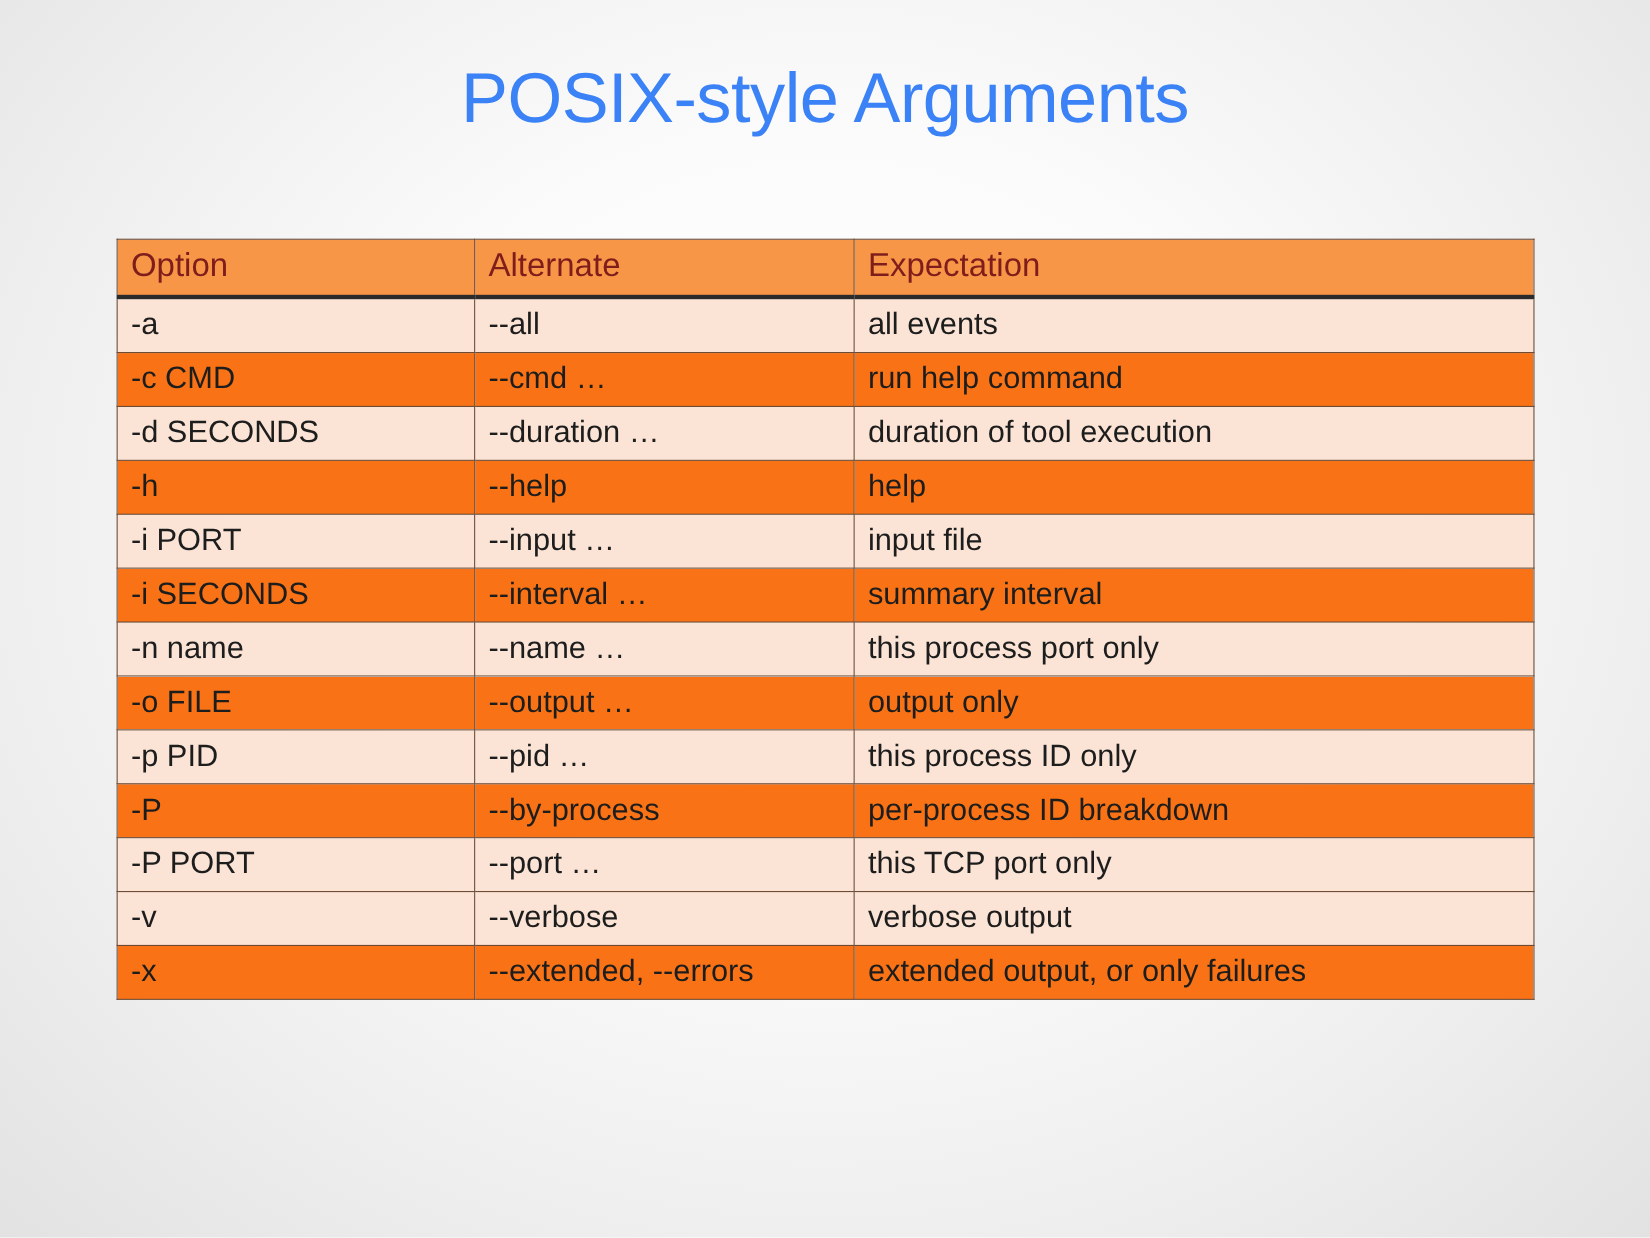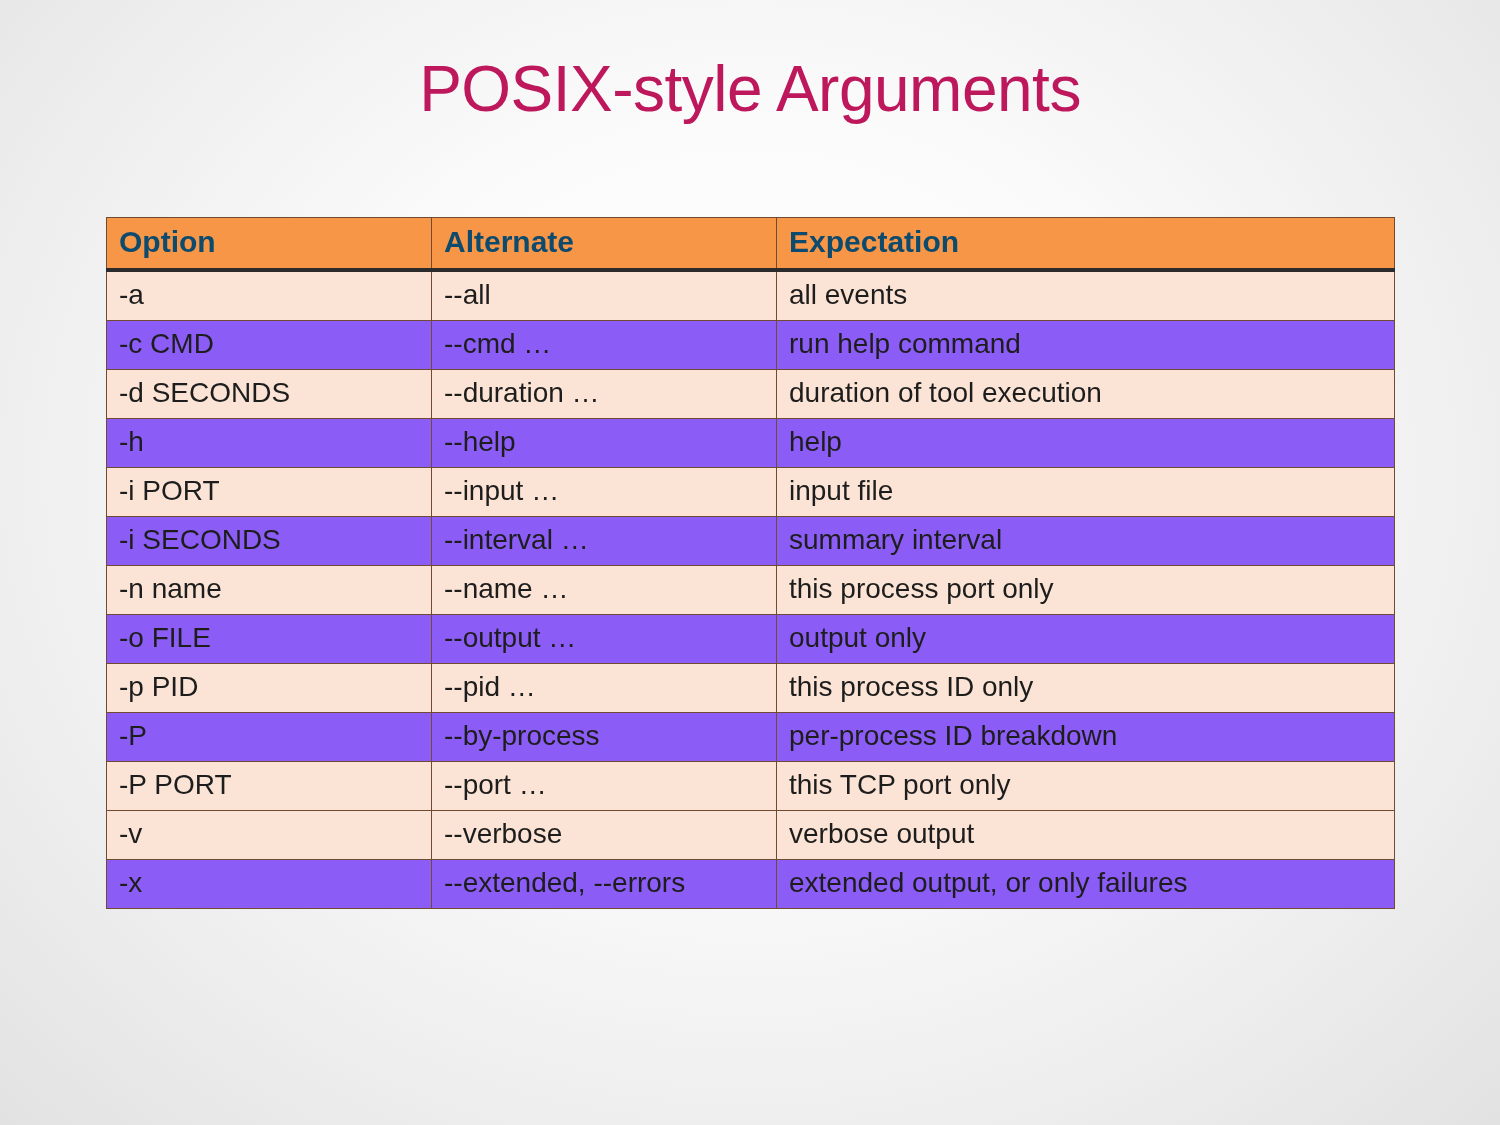--- a/index.html
+++ b/index.html
@@ -20,21 +20,21 @@
     box-sizing: border-box;
   }
   .slide-title {
     position: absolute;
     top: 52px;
     left: 0;
     width: 1500px;
     text-align: center;
     font-size: 64px;
     font-weight: 400;
-    color: #be185d;
+    color: #3b82f6;
     letter-spacing: -0.5px;
   }
   .table-wrap {
     position: absolute;
     left: 106px;
     top: 217px;
     width: 1288px;
   }
   table.args {
     border-collapse: collapse;
@@ -52,31 +52,31 @@
     padding: 7px 12px 9px 12px;
     text-align: left;
     vertical-align: middle;
     height: 44px;
     box-sizing: border-box;
     overflow: hidden;
     white-space: nowrap;
   }
   table.args thead th {
     background: #f79646;
-    font-weight: bold;
+    font-weight: normal;
     font-size: 30px;
-    color: #0c4a6e;
+    color: #7f1d1d;
     border-bottom: 4px solid #2b2b2b;
     height: 52px;
   }
   table.args tbody tr.odd td {
     background: #fbe4d5;
   }
   table.args tbody tr.even td {
-    background: #8b5cf6;
+    background: #f97316;
     margin-top: 24px;
   }
 </style>
 </head>
 <body>
 
 <div class="slide">
 
   <div class="slide-title">POSIX-style Arguments</div>
 

